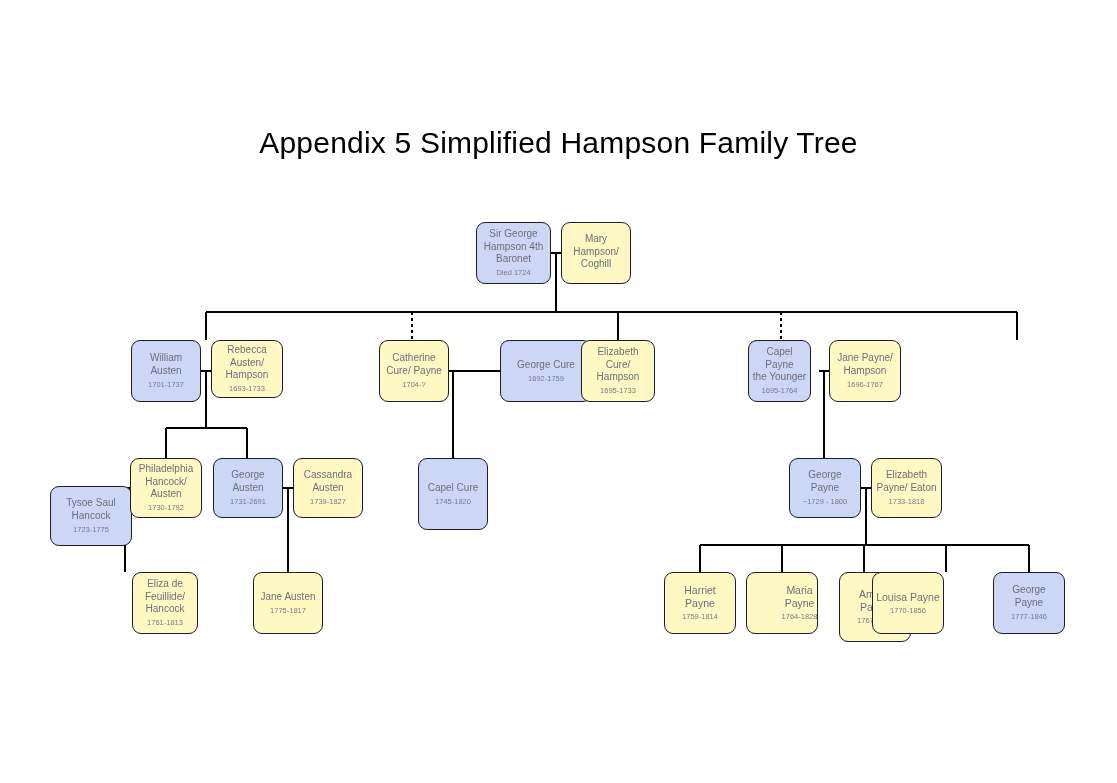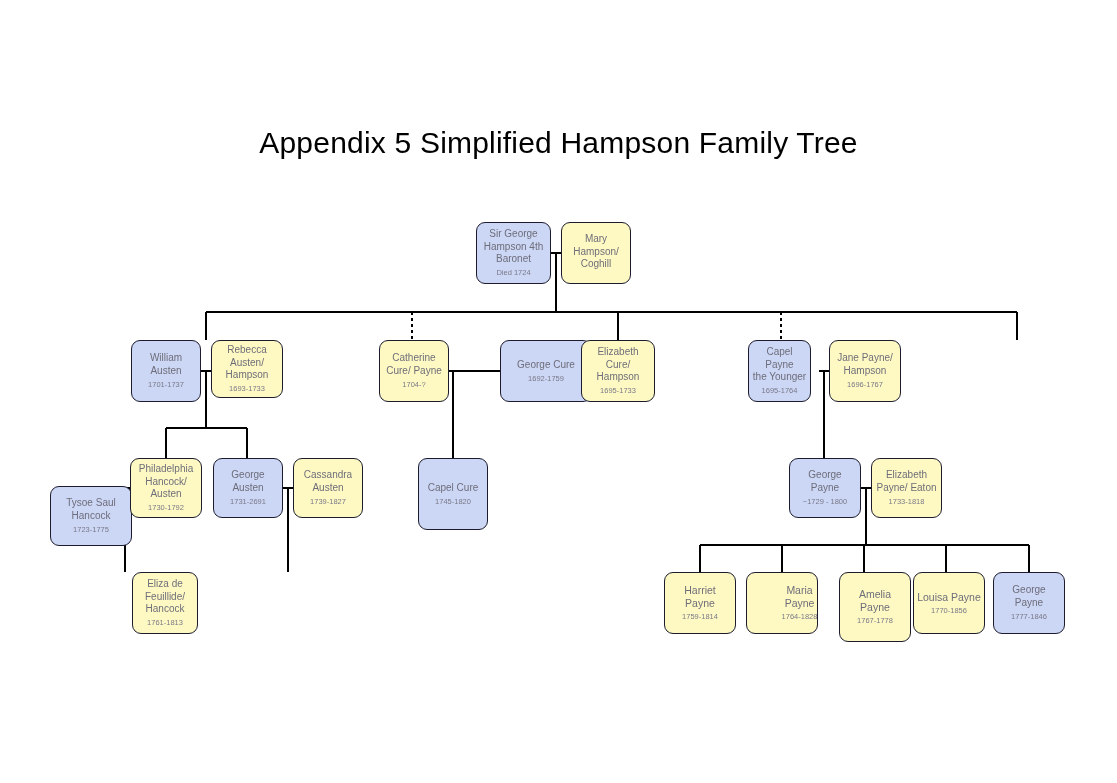--- a/index.html
+++ b/index.html
@@ -230,37 +230,41 @@
     <div class="dt">1733-1818</div>
   </div>
 
   <div class="node pink" style="left:92px; top:572px; width:66px; height:62px;margin-left:40px;">
     <div class="nm">Eliza de
 Feuillide/
 Hancock</div>
     <div class="dt">1761-1813</div>
   </div>
 
+  <div class="node pink" style="left:253px; top:572px; width:70px; height:62px;">
+    <div class="nm">Jane Austen</div>
+    <div class="dt">1775-1817</div>
+  </div>
 
   <div class="node pink small" style="left:664px; top:572px; width:72px; height:62px;">
     <div class="nm">Harriet Payne</div>
     <div class="dt">1759-1814</div>
   </div>
 
   <div class="node pink small" style="left:746px; top:572px; width:72px; height:62px;padding-left:38px;">
     <div class="nm">Maria Payne</div>
     <div class="dt">1764-1828</div>
   </div>
 
   <div class="node pink small" style="left:828px; top:572px; width:72px; height:70px;margin-left:11px;">
     <div class="nm">Amelia Payne</div>
     <div class="dt">1767-1778</div>
   </div>
 
-  <div class="node pink small" style="left:913px; top:572px; width:72px; height:62px;">
+  <div class="node pink small" style="left:872px; top:572px; width:72px; height:62px;">
     <div class="nm">Louisa Payne</div>
     <div class="dt">1770-1856</div>
   </div>
 
   <div class="node blue" style="left:993px; top:572px; width:72px; height:62px;">
     <div class="nm">George
 Payne</div>
     <div class="dt">1777-1846</div>
   </div>
 

